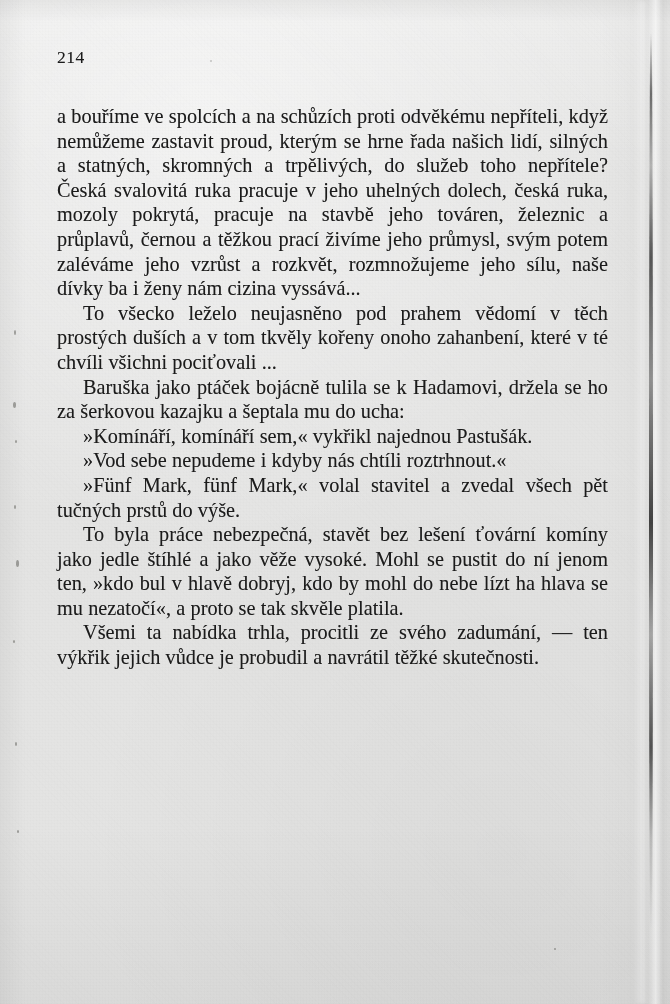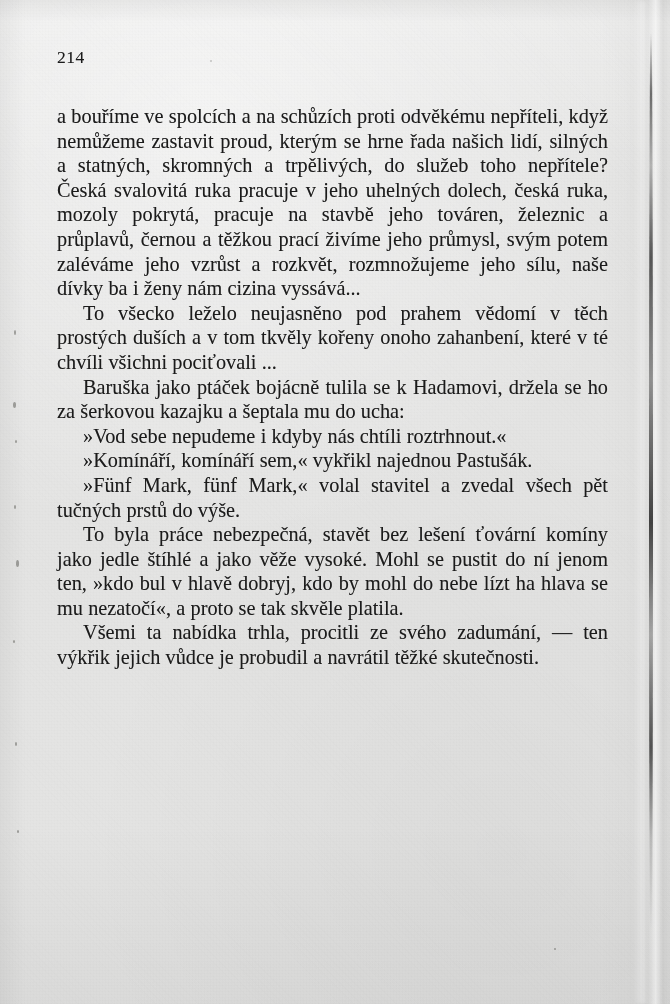--- a/index.html
+++ b/index.html
@@ -162,22 +162,22 @@
   <div class="sheet-tone"></div>
 
   <div class="content">
 
     <div class="folio">214</div>
 
     <div class="body-text">
       <p class="no-indent">a bouříme ve spolcích a na schůzích proti odvěkému nepříteli, když nemůžeme zastavit proud, kterým se hrne řada našich lidí, silných a statných, skromných a trpělivých, do služeb toho nepřítele? Česká svalovitá ruka pracuje v jeho uhelných dolech, česká ruka, mozoly pokrytá, pracuje na stavbě jeho továren, železnic a průplavů, černou a těžkou prací živíme jeho průmysl, svým potem zaléváme jeho vzrůst a rozkvět, rozmnožujeme jeho sílu, naše dívky ba i ženy nám cizina vyssává...</p>
       <p>To všecko leželo neujasněno pod prahem vědomí v těch prostých duších a v tom tkvěly kořeny onoho zahanbení, které v té chvíli všichni pociťovali ...</p>
       <p>Baruška jako ptáček bojácně tulila se k Hadamovi, držela se ho za šerkovou kazajku a šeptala mu do ucha:</p>
+      <p>»Komínáří, komínáří sem,« vykřikl najednou Pastušák.</p>
       <p>»Vod sebe nepudeme i kdyby nás chtíli roztrhnout.«</p>
-      <p>»Komínáří, komínáří sem,« vykřikl najednou Pastušák.</p>
       <p>»Fünf Mark, fünf Mark,« volal stavitel a zvedal všech pět tučných prstů do výše.</p>
       <p>To byla práce nebezpečná, stavět bez lešení ťovární komíny jako jedle štíhlé a jako věže vysoké. Mohl se pustit do ní jenom ten, »kdo bul v hlavě dobryj, kdo by mohl do nebe lízt ha hlava se mu nezatočí«, a proto se tak skvěle platila.</p>
       <p>Všemi ta nabídka trhla, procitli ze svého zadumání, — ten výkřik jejich vůdce je probudil a navrátil těžké skutečnosti.</p>
     </div>
 
   </div>
 
   <div class="grain"></div>
 
   <div class="edge-top"></div>

